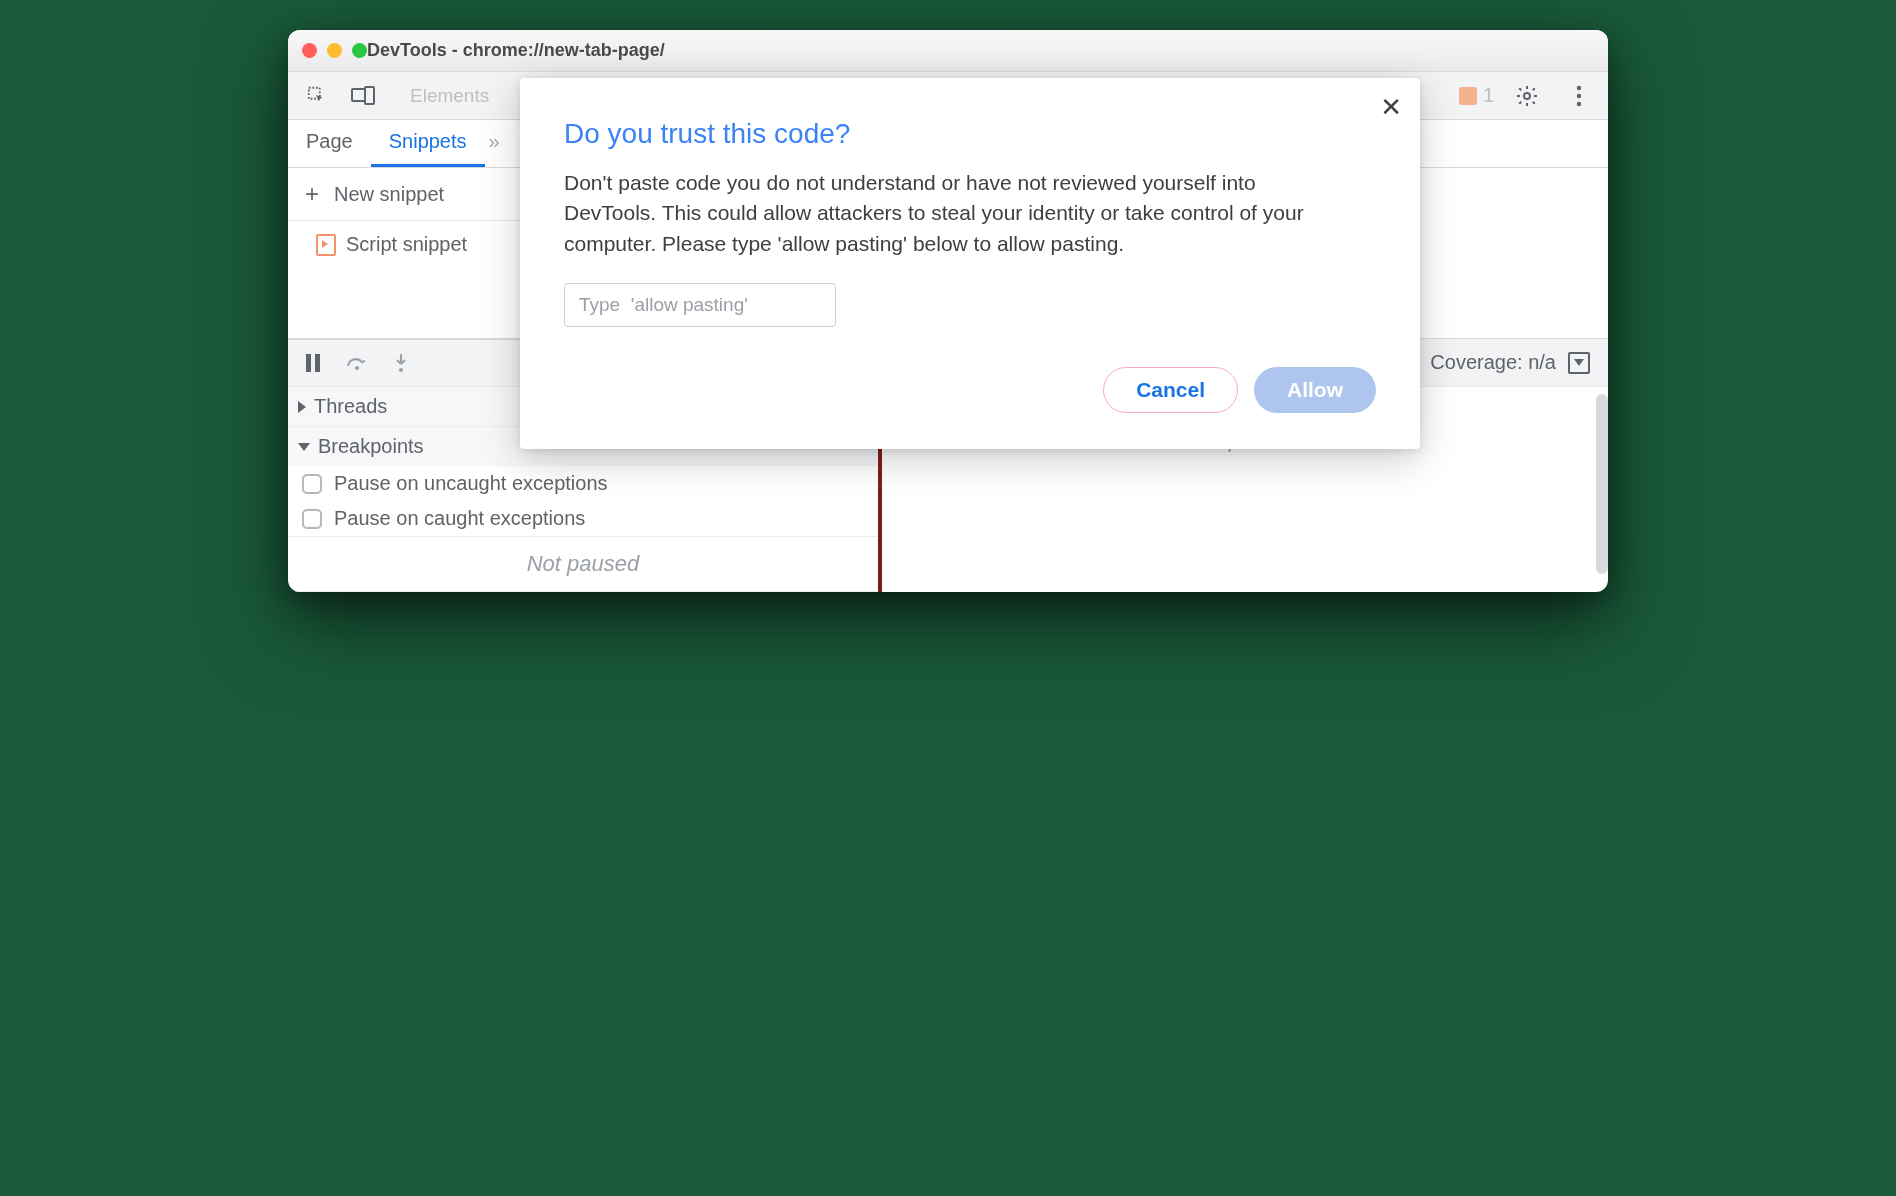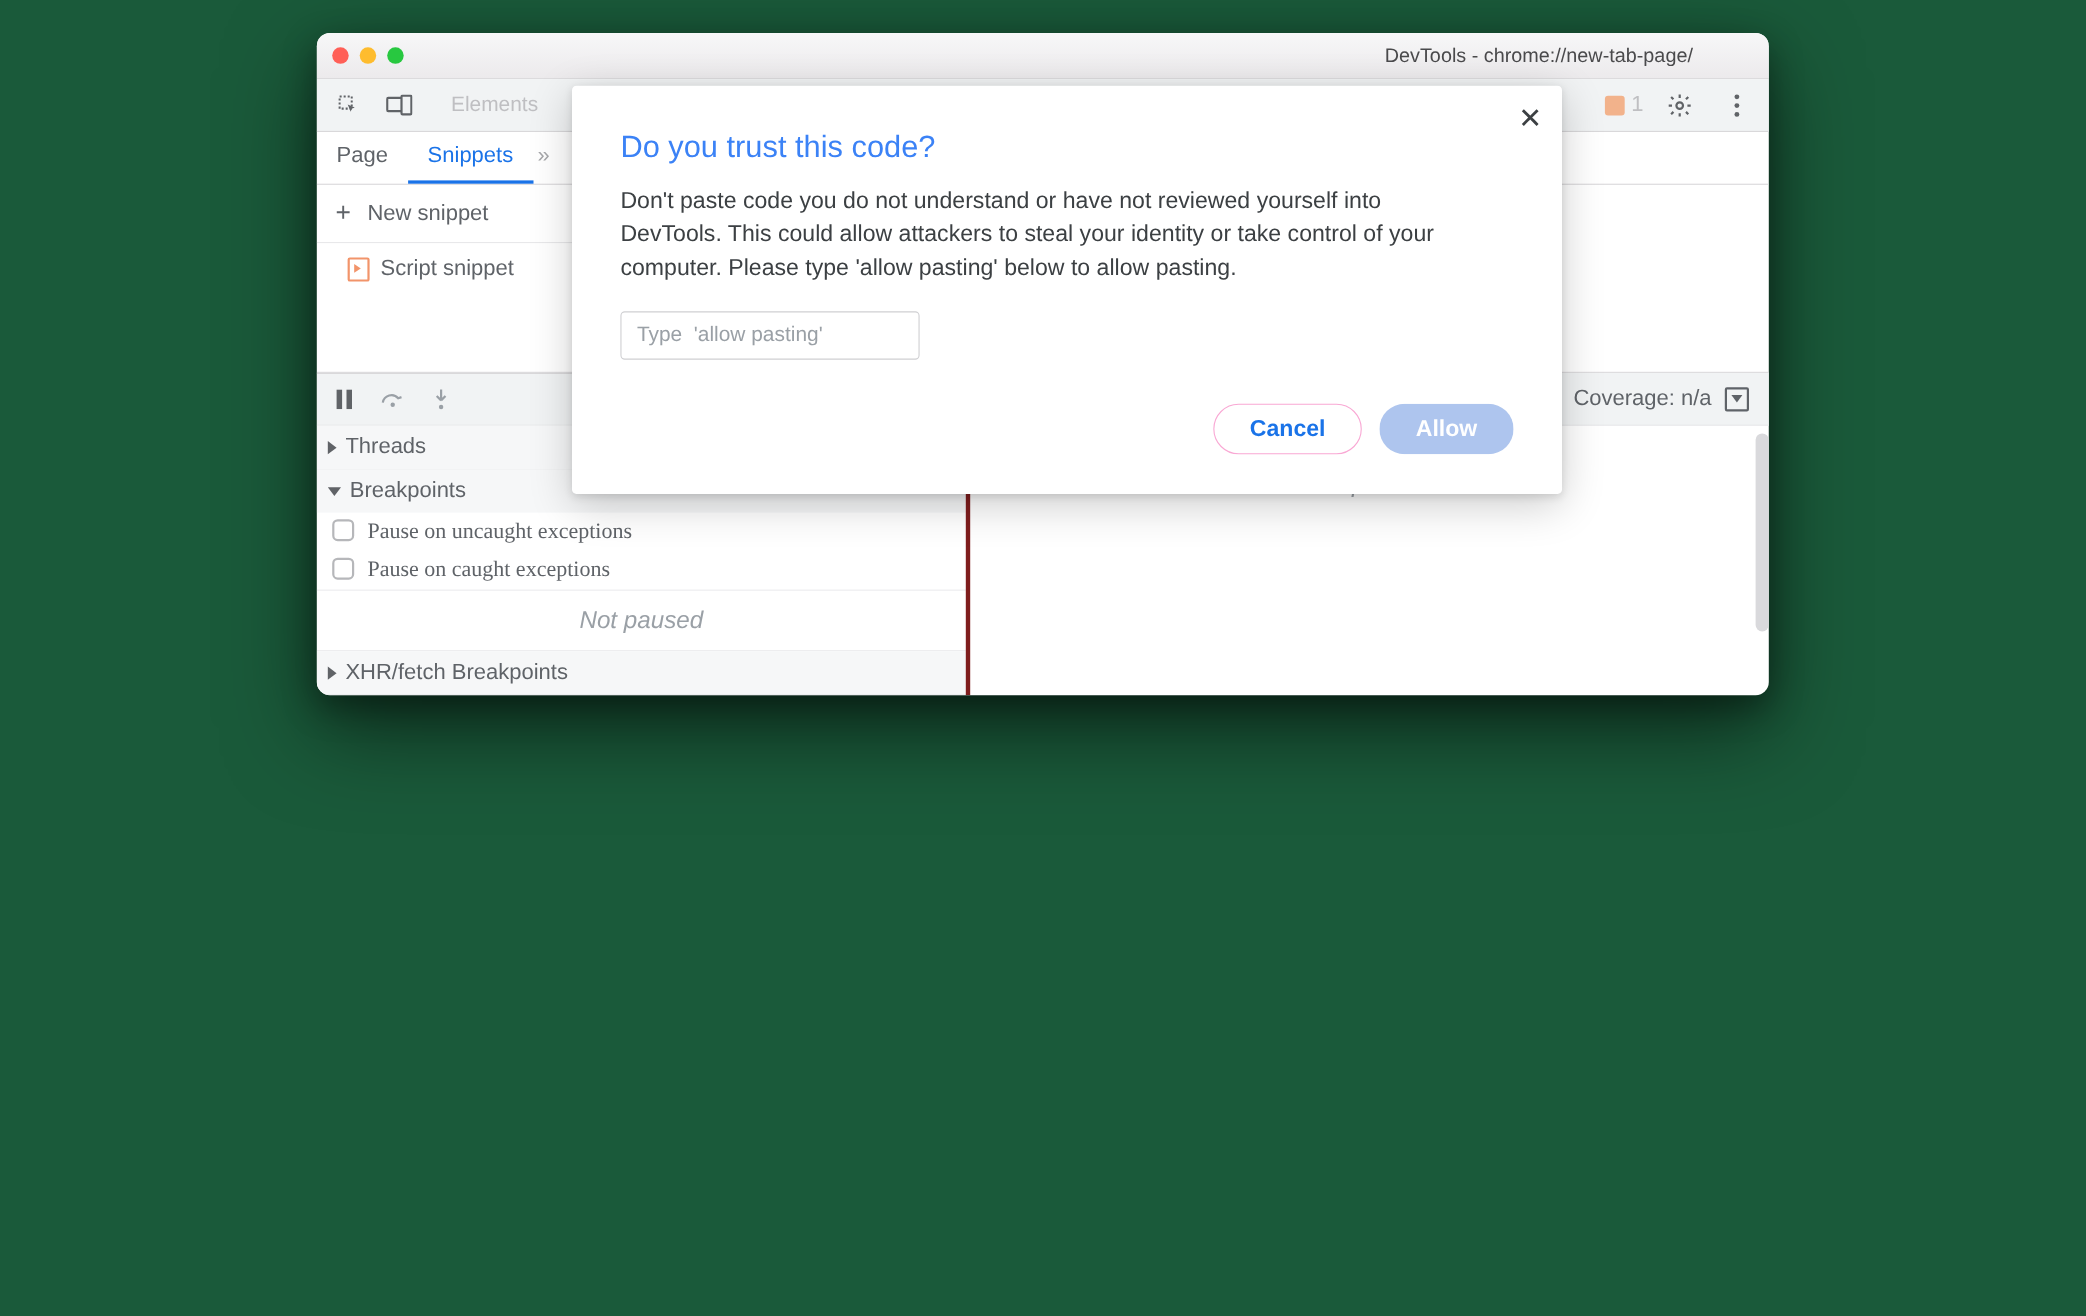--- a/index.html
+++ b/index.html
@@ -27,21 +27,21 @@
     display: flex;
     align-items: center;
     padding: 0 14px;
     border-bottom: 1px solid #d9d8da;
   }
   .traffic { display: flex; gap: 10px; }
   .dot { width: 15px; height: 15px; border-radius: 50%; }
   .dot.red { background:#ff5f57; }
   .dot.yellow { background:#febc2e; }
   .dot.green { background:#28c840; }
-  .titlebar .title { flex:1; text-align:right; font-weight:400; color:#4a4a4c; font-size:18px; }
+  .titlebar .title { flex:1; text-align:left; font-weight:700; color:#4a4a4c; font-size:18px; }
   .titlebar .spacer { width:55px; }
 
   
   .toolbar {
     height: 48px;
     background:#f1f3f4;
     border-bottom:1px solid #d9d8da;
     display:flex;
     align-items:center;
     padding:0 10px;
@@ -87,21 +87,21 @@
   
   .dbg-row { height:48px; background:#f1f3f4; border-top:1px solid #d9d8da; border-bottom:1px solid #e8e8ea; display:flex; align-items:center; padding:0 14px; gap:22px; color:#9aa0a6; }
   .dbg-ico { width:22px; height:22px; display:flex; align-items:center; justify-content:center; }
 
   
   .sect { border-bottom:1px solid #ececee; }
   .sect-h { display:flex; align-items:center; gap:8px; padding:8px 10px; font-size:20px; color:#5f6368; background:#f6f7f8; }
   .tri { width:0; height:0; display:inline-block; }
   .tri.right { border-top:6px solid transparent; border-bottom:6px solid transparent; border-left:8px solid #606367; }
   .tri.down { border-left:6px solid transparent; border-right:6px solid transparent; border-top:8px solid #606367; }
-  .chk-row { display:flex; gap:12px; padding:6px 14px 6px 14px; font-size:20px; color:#5f6368;font-family:Liberation Serif, serif; }
+  .chk-row { display:flex; align-items:center; gap:12px; padding:6px 14px 6px 14px; font-size:20px; color:#5f6368; }
   .chk { width:20px; height:20px; border:2px solid #b6b7ba; border-radius:5px; }
   .np { text-align:center; color:#9aa0a6; font-style:italic; font-size:22px; padding:14px 0; }
 
   
   .dialog {
     position:absolute;
     top:48px;
     left:232px;
     width:900px;
     background:#fff;
@@ -245,26 +245,20 @@
             <span>Pause on uncaught exceptions</span>
           </div>
         <div class="chk-row">
             <span class="chk"></span>
             <span>Pause on caught exceptions</span>
           </div>
       </div>
       <div class="sect">
         <div class="np">Not paused</div>
       </div>
-      <div class="sect">
-        <div class="sect-h">
-            <span class="tri right"></span>
-            <span>XHR/fetch Breakpoints</span>
-          </div>
-      </div>
     </div>
 
     <div class="right-pane">
       <div class="right-head">
         <span>Coverage: n/a</span>
         <span class="cov-ico"></span>
       </div>
       <div class="blue-strip"></div>
       <div class="not-paused-right">Not paused</div>
       <div class="scrollbar"></div>

